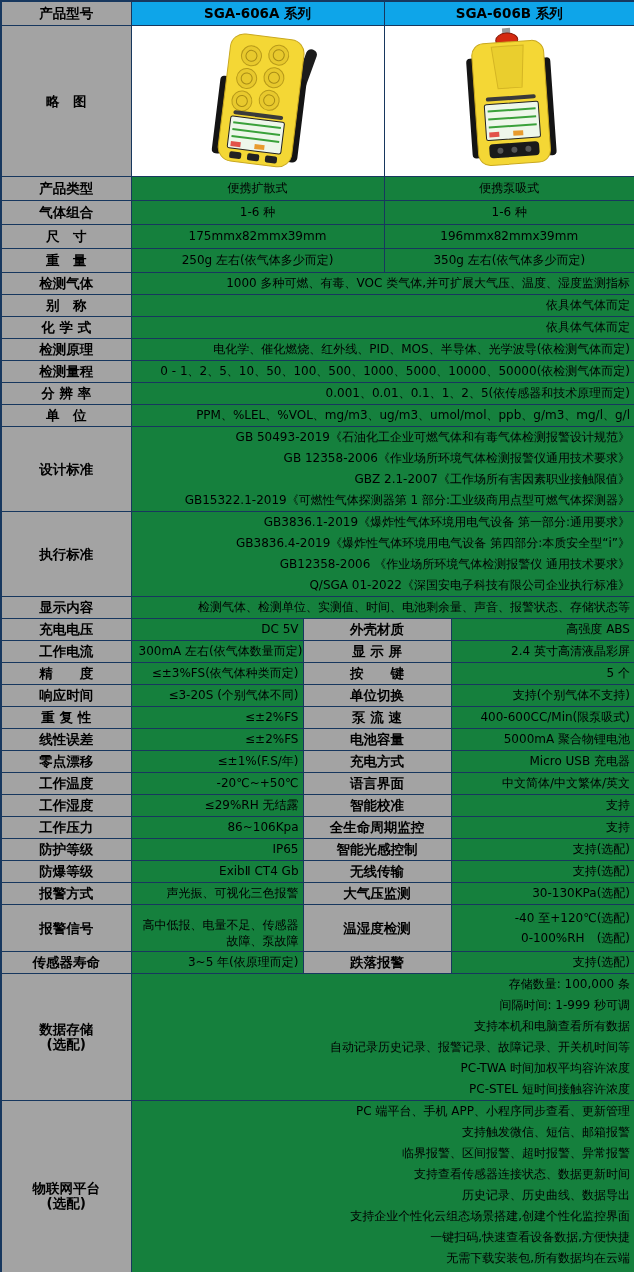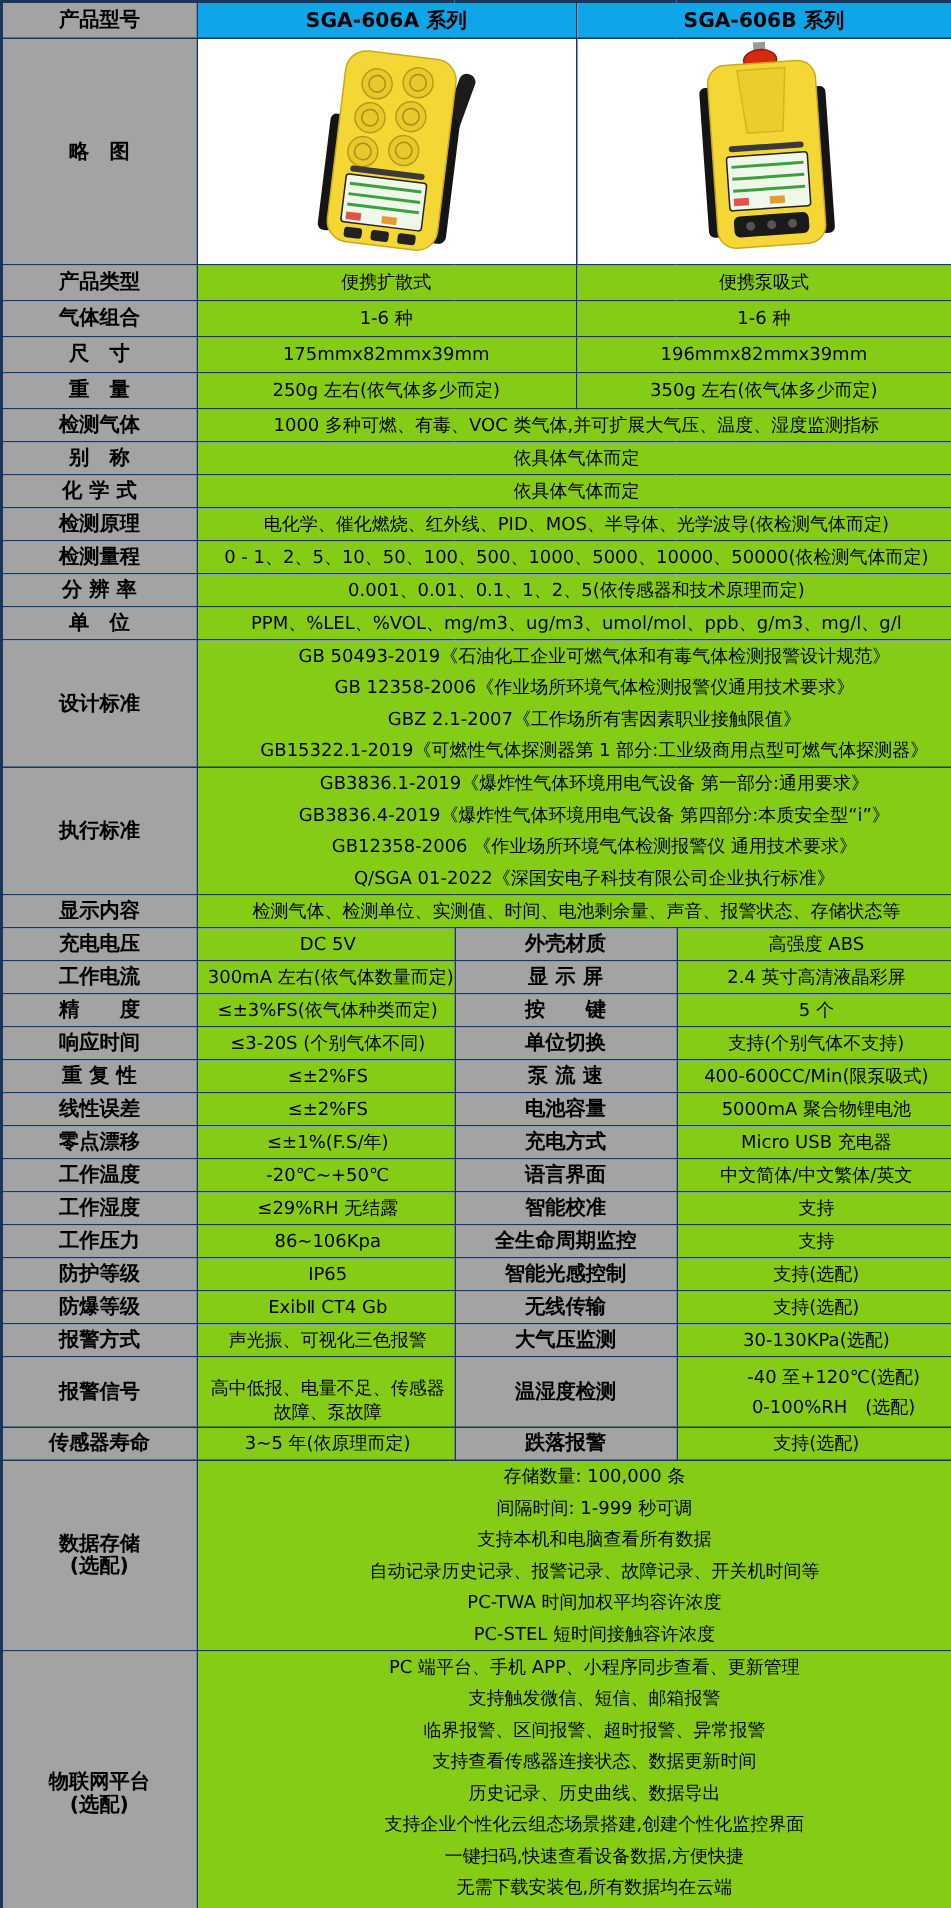--- a/index.html
+++ b/index.html
@@ -1,22 +1,22 @@
 <!DOCTYPE html>
 <html><head>
 <meta charset="utf-8">
 <style>
   html,body{margin:0;padding:0;background:#ffffff;font-family:"DejaVu Sans","Liberation Sans",sans-serif;}
   .sheet{width:634px;}
   table{border-collapse:collapse;width:634px;table-layout:fixed;border:2px solid #17375e;}
   td{border:1px solid #17375e;height:21px;overflow:hidden;color:#000;vertical-align:middle;}
   .lbl{background:#a3a3a3;font-weight:bold;font-size:13.5px;text-align:center;padding:0 2px;line-height:15px;}
-  .val{background:#84cc16;font-size:12px;line-height:15px;}
+  .val{background:#15803d;font-size:12px;line-height:15px;}
   .c{text-align:center;}
-  .l{text-align:center;padding:0 4px 0 7px;}
+  .l{text-align:right;padding:0 4px 0 7px;}
   .nw{white-space:nowrap;}
   .hval{background:#0ea5e9;font-weight:bold;font-size:13.5px;text-align:center;}
   .imgcell{background:#ffffff;text-align:center;vertical-align:middle;height:146px;padding:0;}
   .multi div{line-height:21px;white-space:nowrap;overflow:hidden;margin-left:24px;}
   .h42 div{line-height:20px;margin-left:23px;}
   .lbl .note{font-weight:bold;}
   .wrap{white-space:normal;line-height:16px;padding-top:12px;padding-bottom:2px;}
 </style>
 </head>
 <body>

